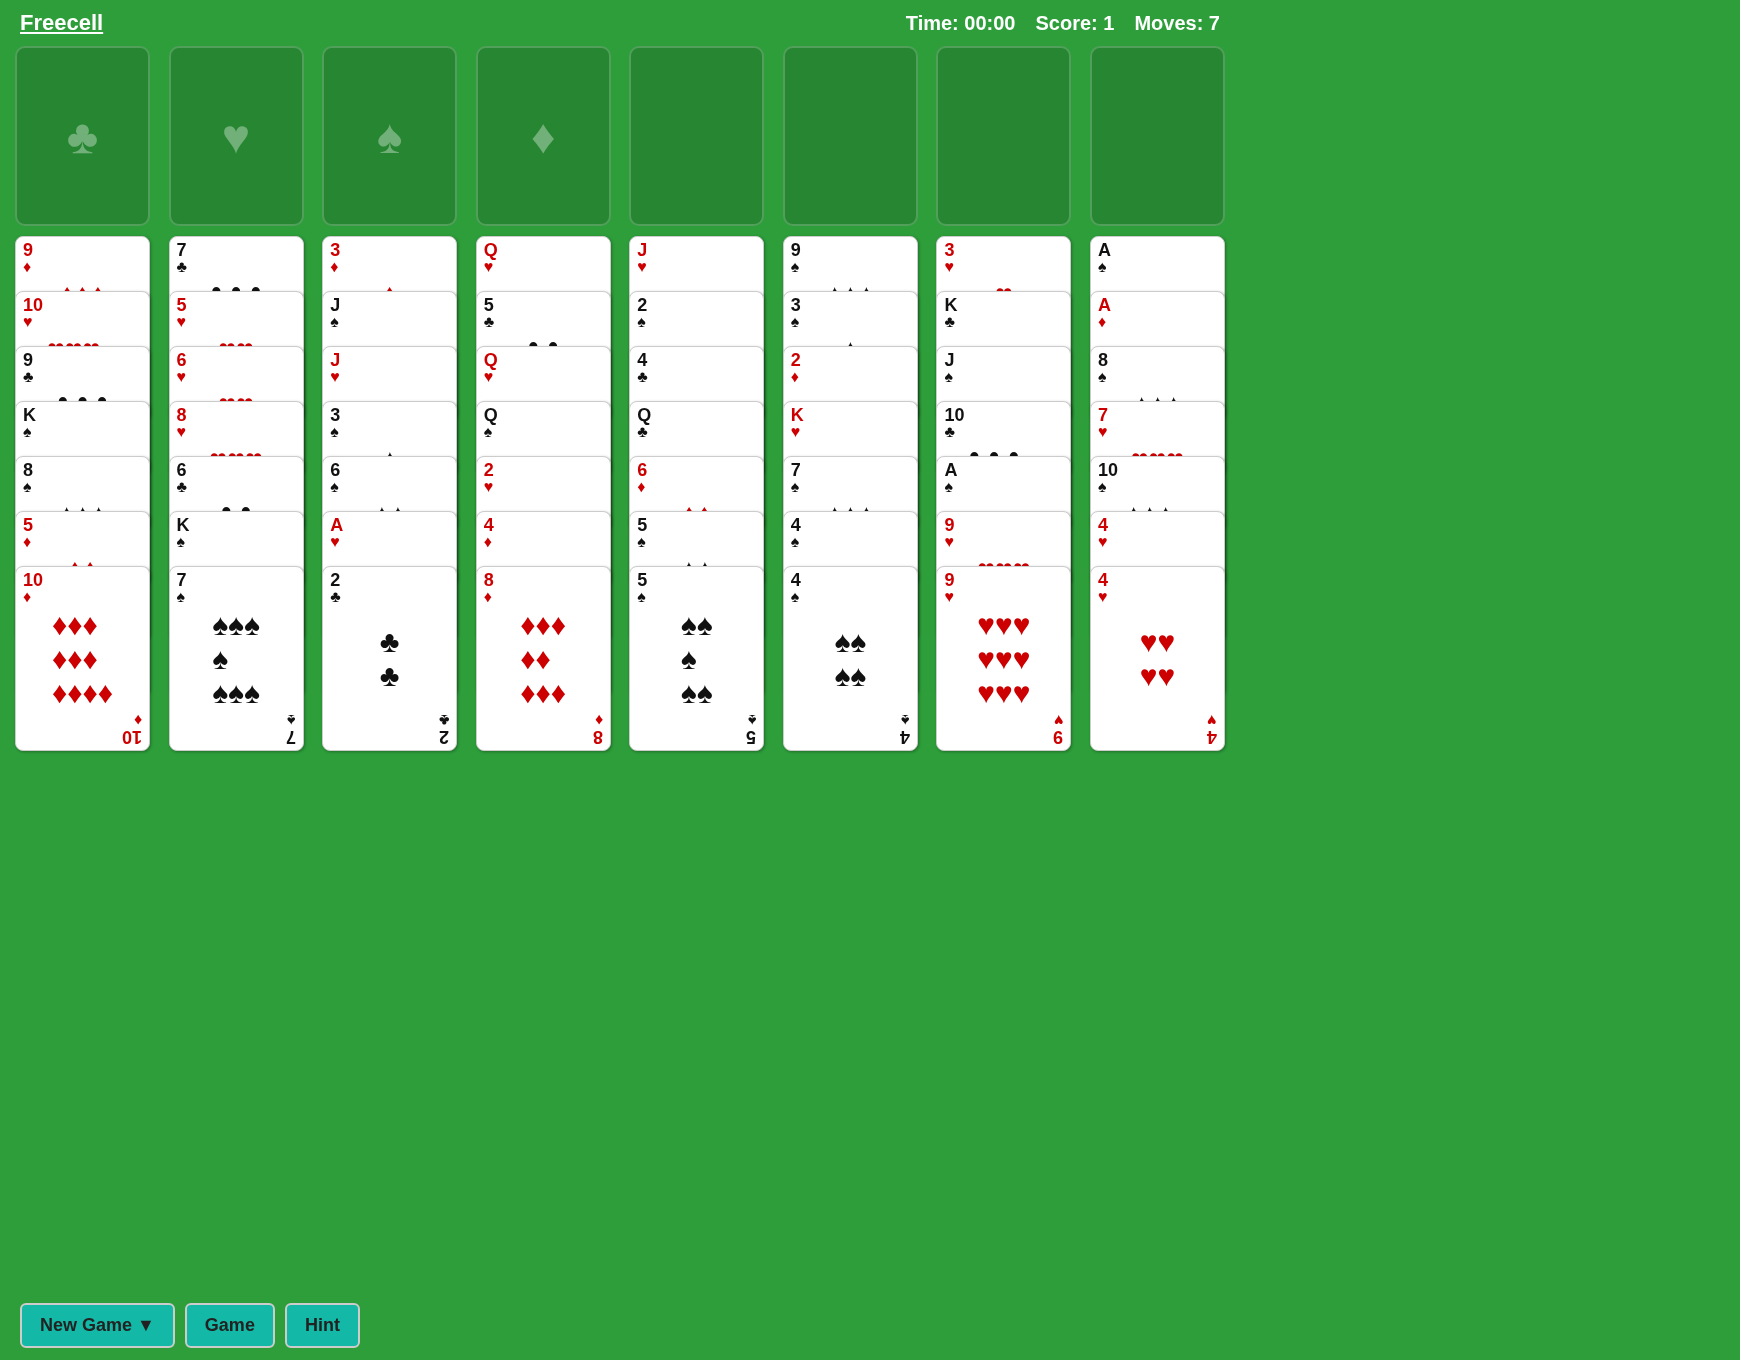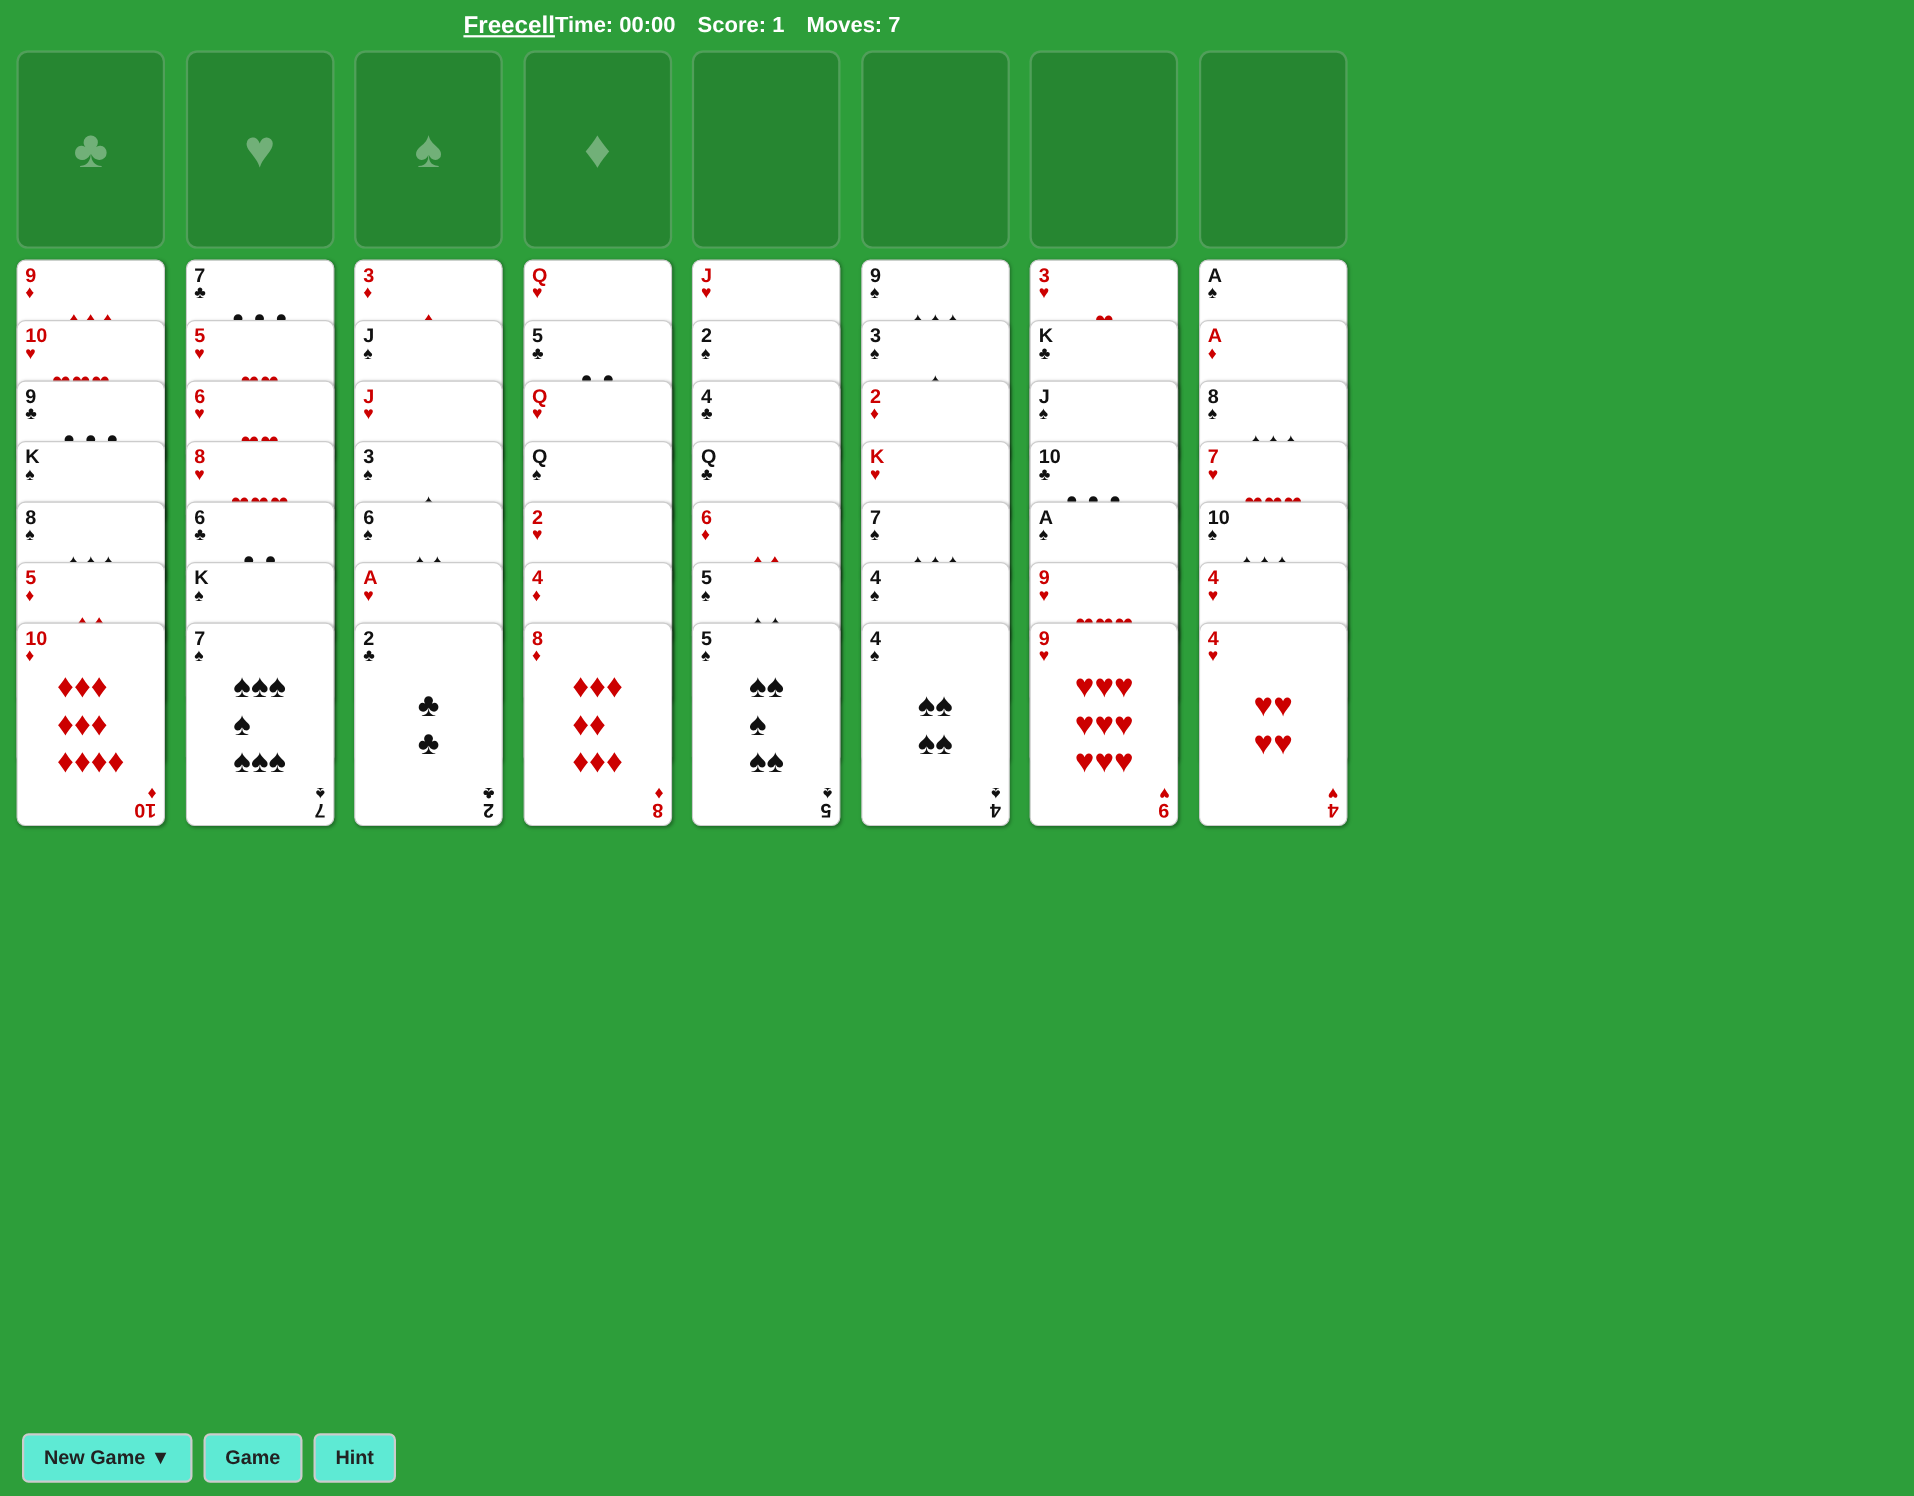--- a/index.html
+++ b/index.html
@@ -6,21 +6,21 @@
     body {
       background: #2d9e3a;
       font-family: Arial, sans-serif;
       width: 1240px;
       min-height: 960px;
       position: relative;
       overflow-x: hidden;
     }
     #header {
       display: flex;
-      justify-content: center;
+      justify-content: space-between;
       align-items: center;
       padding: 10px 20px;
     }
     #title {
       color: white;
       font-size: 22px;
       font-weight: bold;
       text-decoration: underline;
       cursor: pointer;
     }
@@ -137,21 +137,21 @@
       padding: 12px 20px;
       display: flex;
       justify-content: space-between;
       align-items: center;
     }
     .bottom-left, .bottom-right {
       display: flex;
       gap: 10px;
     }
     .btn {
-      background: #5eead4;
+      background: #14b8a6;
       border: 2px solid #ccc;
       border-radius: 6px;
       padding: 10px 18px;
       font-size: 18px;
       font-weight: bold;
       cursor: pointer;
       color: #222;
     }
   </style>
 </head>

